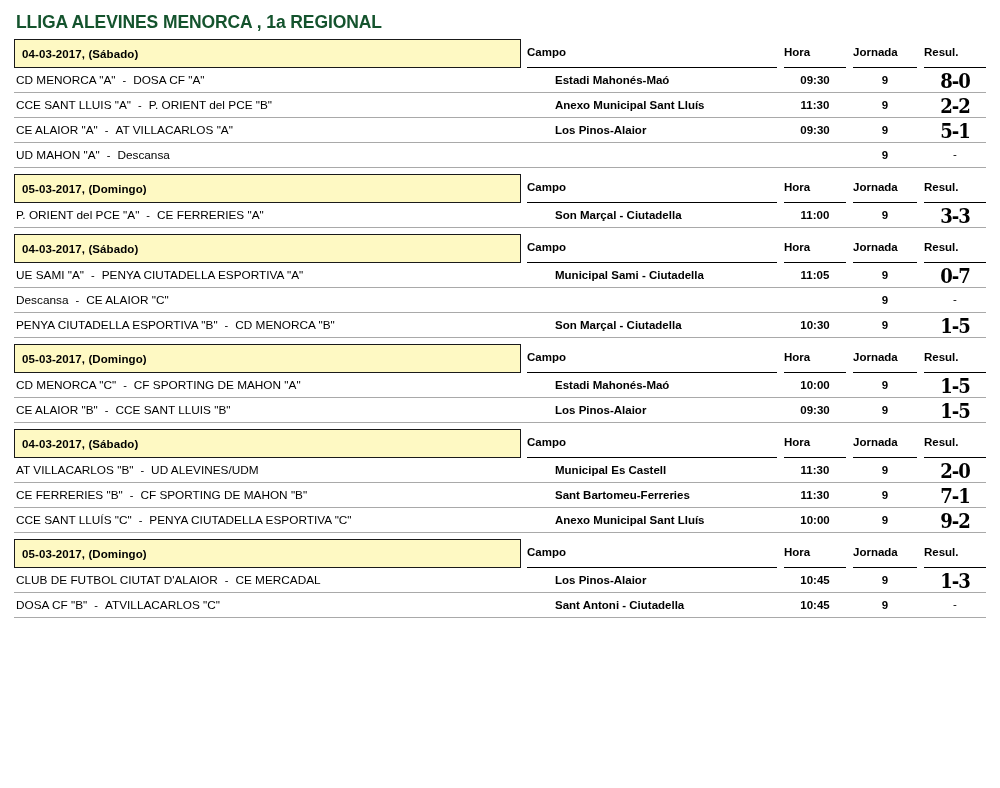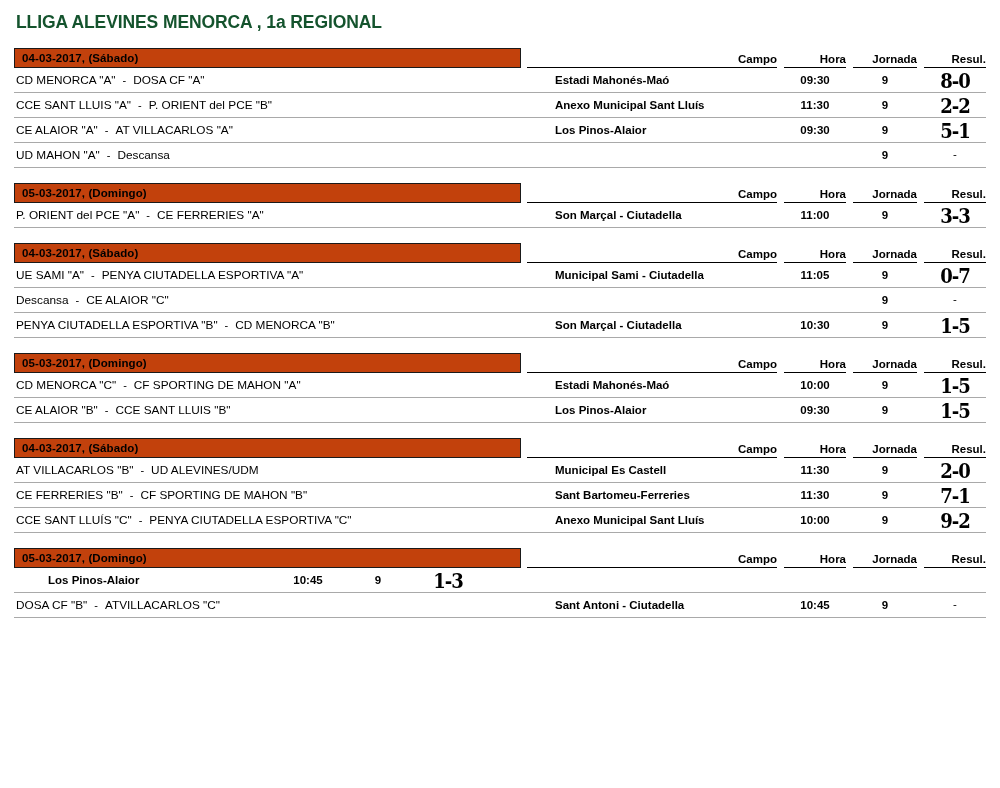--- a/index.html
+++ b/index.html
@@ -40,45 +40,45 @@
   .date-group {
     margin-top: 13px;
   }
   .group-head {
     display: flex;
     align-items: flex-end;
     height: 22px;
   }
   .date-box {
     width: 520px;
-    height: 20px;
+    height: 29px;
     box-sizing: border-box;
     border: 1.6px solid #1a1a1a;
-    background: #c2410c;
+    background: #fef9c3;
     display: flex;
     align-items: center;
     padding-left: 7px;
     font-size: 11.5px;
     font-weight: bold;
     letter-spacing: 0.1px;
     white-space: nowrap;
   }
   .head-cols {
     flex: 1 1 auto;
     display: flex;
     align-items: flex-end;
     height: 21px;
     margin-left: 6px;
   }
   .hcol {
     font-size: 11.5px;
     font-weight: bold;
-    text-align: right;
+    text-align: left;
     border-bottom: 1.4px solid #000;
-    padding-bottom: 2px;
+    padding-bottom: 9px;
     margin-right: 7px;
     box-sizing: border-box;
   }
   .hcol--campo   { width: 250px; }
   .hcol--hora    { width: 62px; }
   .hcol--jornada { width: 64px; }
   .hcol--resul   { width: 62px; margin-right: 0; }
 
   
   .match-row {
@@ -328,20 +328,21 @@
         <div class="group-head">
           <div class="date-box">05-03-2017,  (Domingo)</div>
           <div class="head-cols">
             <div class="hcol hcol--campo">Campo</div>
             <div class="hcol hcol--hora">Hora</div>
             <div class="hcol hcol--jornada">Jornada</div>
             <div class="hcol hcol--resul">Resul.</div>
           </div>
         </div>
         <div class="match-row">
+          <div class="cell-match"><span class="home">CLUB DE FUTBOL CIUTAT D'ALAIOR</span><span class="dash">-</span><span class="away">CE MERCADAL</span></div>
           <div class="row-cols">
             <div class="rcol rcol--campo">Los Pinos-Alaior</div>
             <div class="rcol rcol--hora">10:45</div>
             <div class="rcol rcol--jornada">9</div>
             <div class="rcol rcol--resul">1-3</div>
           </div>
         </div>
         <div class="match-row">
           <div class="cell-match"><span class="home">DOSA CF "B"</span><span class="dash">-</span><span class="away">ATVILLACARLOS "C"</span></div>
           <div class="row-cols">

